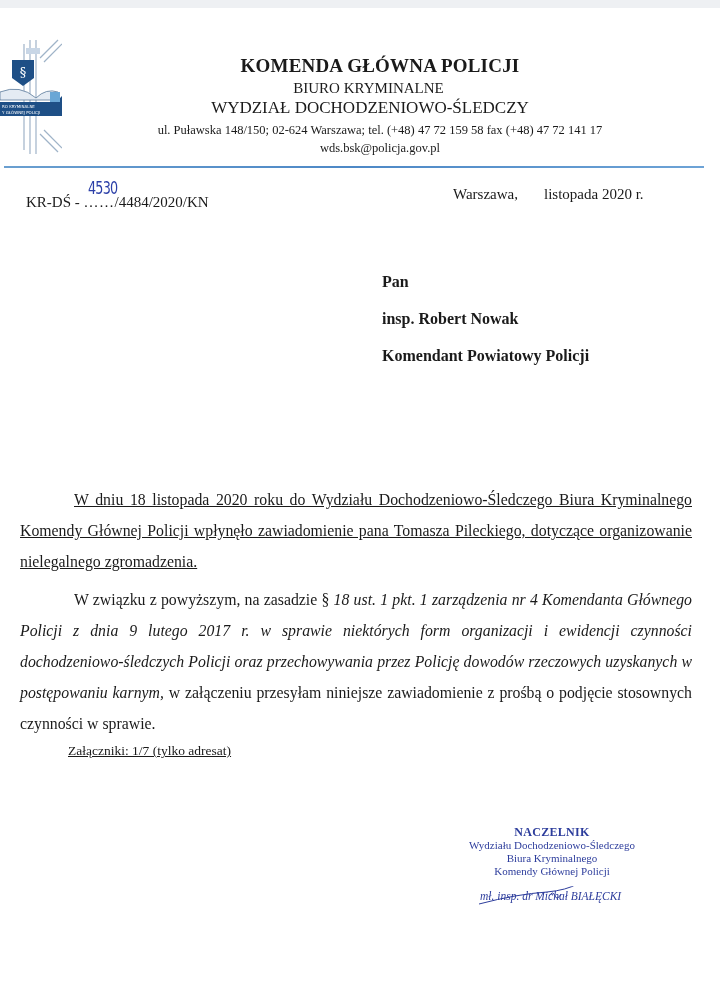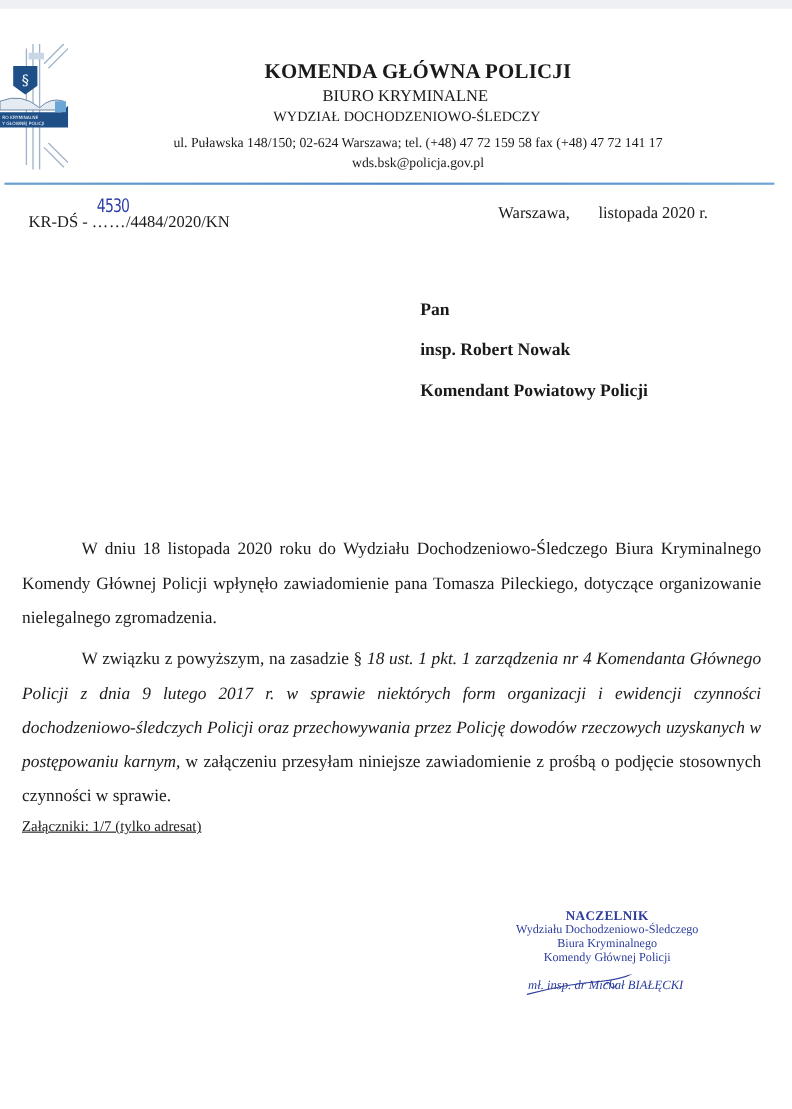--- a/index.html
+++ b/index.html
@@ -7,46 +7,46 @@
       width: 720px; height: 1008px; background: #ffffff; position: relative; overflow: hidden;
       font-family: "Liberation Serif", "DejaVu Serif", serif; color: #1a1a1a;
     }
     .top-strip { position: absolute; left: 0; top: 0; width: 720px; height: 8px; background: #eef0f3; }
 
     
     .logo { position: absolute; left: 0; top: 38px; width: 62px; height: 118px; }
     .lh-title { position: absolute; left: 0; width: 720px; top: 55px; text-align: center; padding-left: 40px; box-sizing: border-box;
       font-weight: bold; font-size: 19px; letter-spacing: 0.2px; }
     .lh-sub1 { position: absolute; left: 0; width: 720px; top: 80px; text-align: center; padding-left: 17px; box-sizing: border-box; font-size: 15px; }
-    .lh-sub2 { position: absolute; left: 0; width: 720px; top: 98px; text-align: center; padding-left: 20px; box-sizing: border-box; font-size: 13px; }
+    .lh-sub2 { position: absolute; left: 0; width: 720px; top: 98px; text-align: center; padding-left: 20px; box-sizing: border-box; font-size: 17px; }
     .lh-addr { position: absolute; left: 0; width: 720px; top: 123px; text-align: center; padding-left: 40px; box-sizing: border-box; font-size: 12.5px; }
     .lh-mail { position: absolute; left: 0; width: 720px; top: 141px; text-align: center; padding-left: 40px; box-sizing: border-box; font-size: 12.5px; }
     .divider { position: absolute; left: 4px; top: 166px; width: 700px; height: 2px; background: linear-gradient(90deg, #6a9fd0, #4d88c6 50%, #6da3d6); }
 
     
     .ref { position: absolute; left: 26px; top: 194px; font-size: 15px; }
     .ref .dots { letter-spacing: 0.5px; }
     .ref-hand { position: absolute; left: 88px; top: 178px; font-family: "DejaVu Sans", sans-serif; font-size: 17px; color: #2b3fa8;
       transform: scaleX(0.75); transform-origin: left; font-weight: normal; letter-spacing: -1px; }
     .place-date { position: absolute; left: 453px; top: 186px; font-size: 15px; }
     .place-date .month { margin-left: 26px; margin-top: 21px; }
 
     
     .addressee { position: absolute; left: 382px; top: 272px; font-weight: bold; font-size: 16px; }
     .addressee div { height: 37px; line-height: 20px; }
 
     
     .body-text { position: absolute; left: 20px; width: 672px; font-size: 15.8px; line-height: 31px; text-align: justify; }
-    .p1 { top: 484px; }
+    .p1 { top: 484px; text-decoration: underline; }
     .p2 { top: 584px; }
     .indent { display: inline-block; width: 54px; }
     .p2 i { font-style: italic; }
 
     .attach { position: absolute; left: 20px; top: 742px; font-size: 13.5px; line-height: 17px; }
-    .attach .head { text-decoration: underline; }
+    .attach .head { text-decoration: underline; margin-left: 48px; }
 
     
     .stamp { position: absolute; left: 462px; top: 826px; width: 180px; text-align: center; color: #2d3d9c; font-size: 11px; line-height: 13px; }
     .stamp .t { font-weight: bold; font-size: 12px; letter-spacing: 0.3px; }
     .stamp .name { font-style: italic; font-size: 11.5px; margin-top: 12px; text-align: left; padding-left: 18px; }
     .sig-line { position: absolute; left: 477px; top: 886px; width: 140px; height: 20px; }
   </style>
 </head>
 <body>
 

